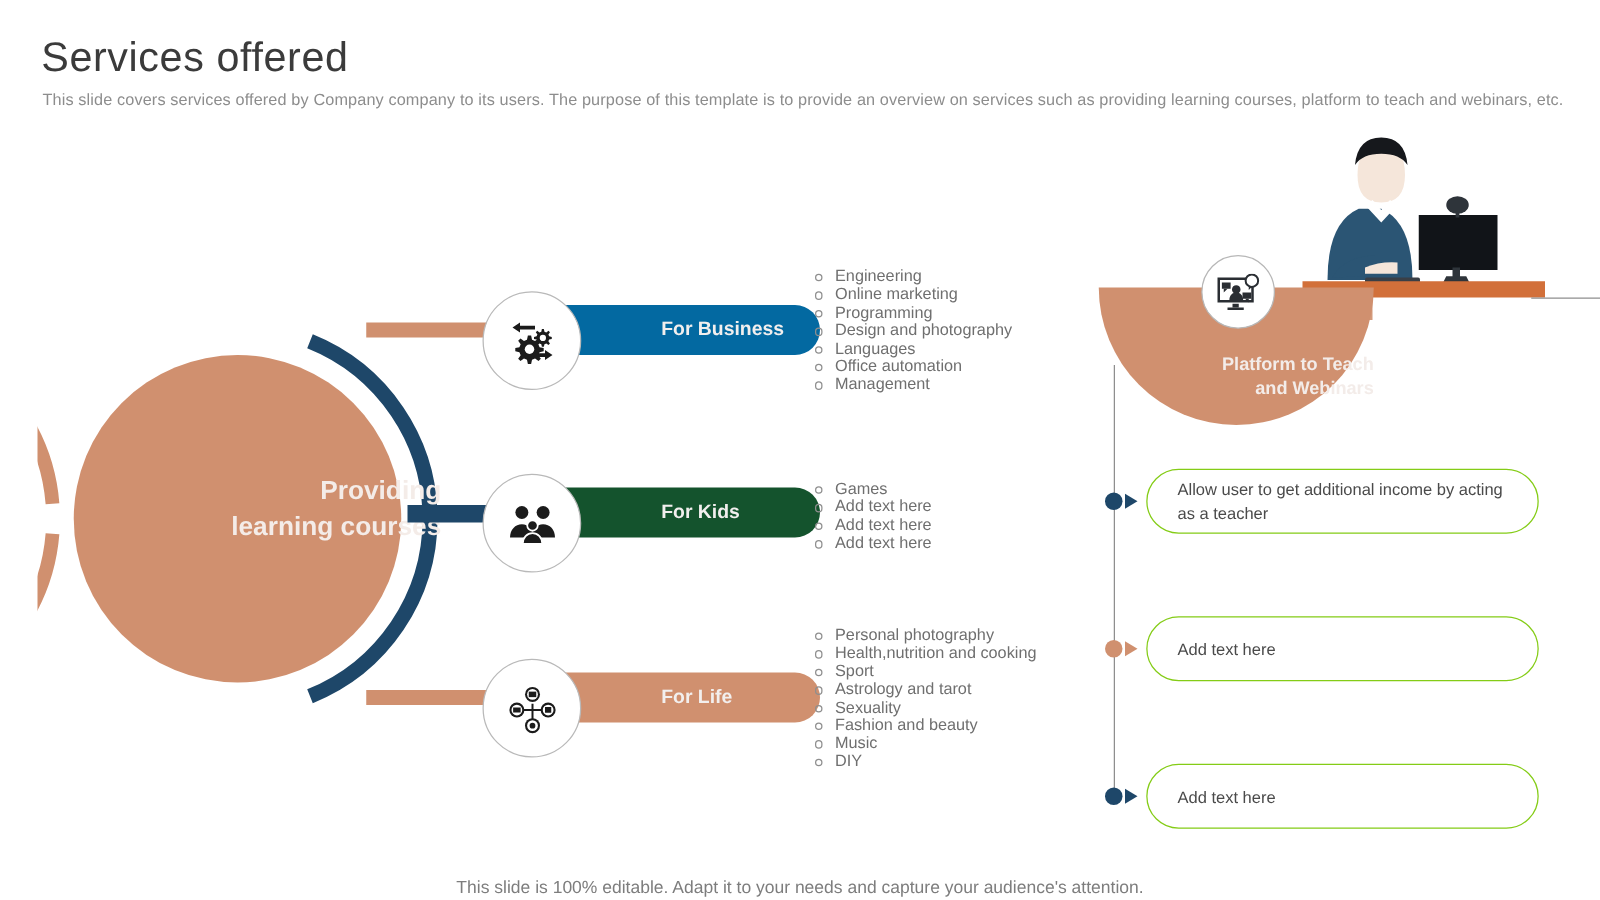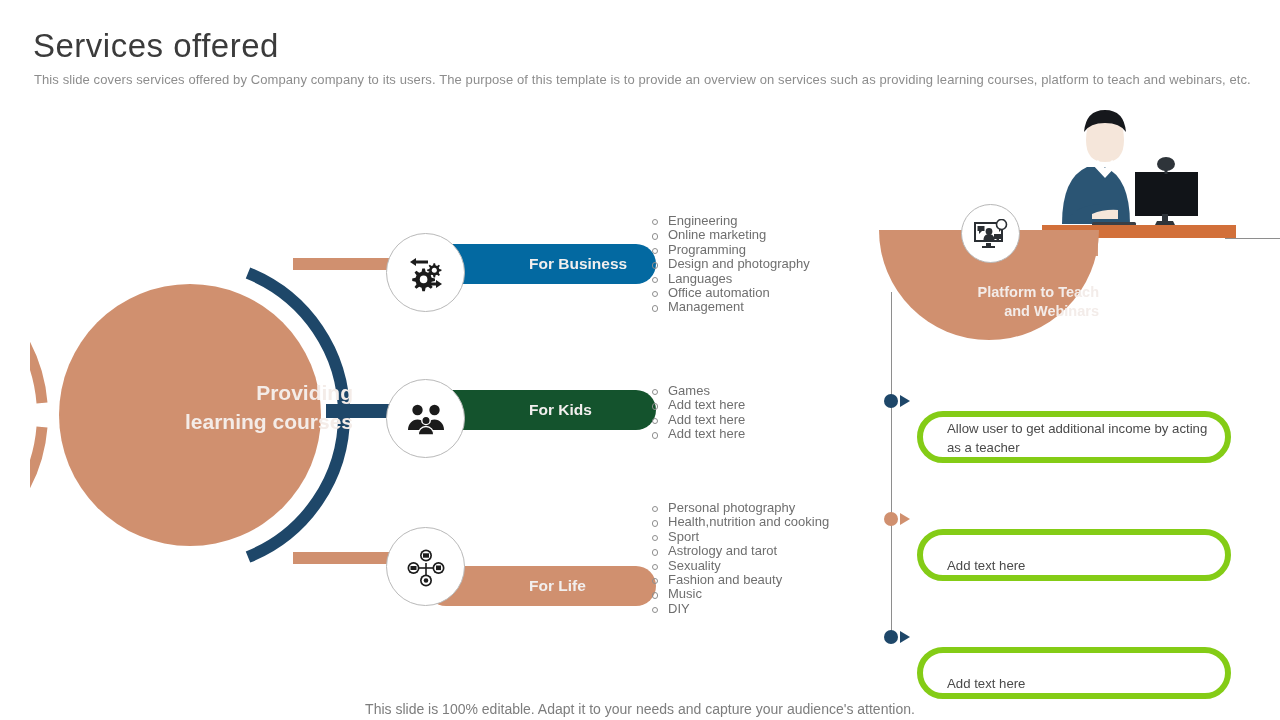--- a/index.html
+++ b/index.html
@@ -91,22 +91,22 @@
   }
   .node-tri {
     position: absolute; left: 16px; top: 1px;
     width: 0; height: 0;
     border-top: 6px solid transparent;
     border-bottom: 6px solid transparent;
     border-left: 10px solid #1e4769;
   }
   .rbox {
     position: absolute; width: 314px;
-    border: 6px solid #84cc16; border-radius: 26px;
-    background: #fff; display: flex; align-items: flex-end; margin-top: 36px;
+    border: 1px solid #84cc16; border-radius: 26px;
+    background: #fff; display: flex; align-items: center;
   }
   .rbox-text {
     padding-left: 24px; padding-right: 16px;
     font-size: 13.2px; color: #4a4a4a; line-height: 19px;
   }
 
   
   .illus { position: absolute; left: 1030px; top: 104px; width: 250px; height: 152px; }
   .desk-line {
     position: absolute; left: 1225px; top: 238px; width: 55px; height: 1px;
@@ -191,21 +191,21 @@
     </div>
   </div>
   <ul class="branch-list" style="left:648px;top:384px;">
     <li>Games</li>
     <li>Add text here</li>
     <li>Add text here</li>
     <li>Add text here</li>
   </ul>
 
   <div class="branch" style="left:386px;top:527px;width:240px;">
-    <div class="branch-pill" style="background:#d0906f;margin-top:28px;">
+    <div class="branch-pill" style="background:#d0906f;">
       <span class="branch-pill-label">For Life</span>
     </div>
     <div class="branch-circle">
       <svg width="42" height="42" viewBox="0 0 42 42">
         <g stroke="#1b1b1b" stroke-width="1.6" fill="none">
           <path d="M21 31 L21 17"></path>
           <path d="M21 22 L14 22"></path>
           <path d="M21 22 L28 22"></path>
         </g>
         <g fill="#1b1b1b">

